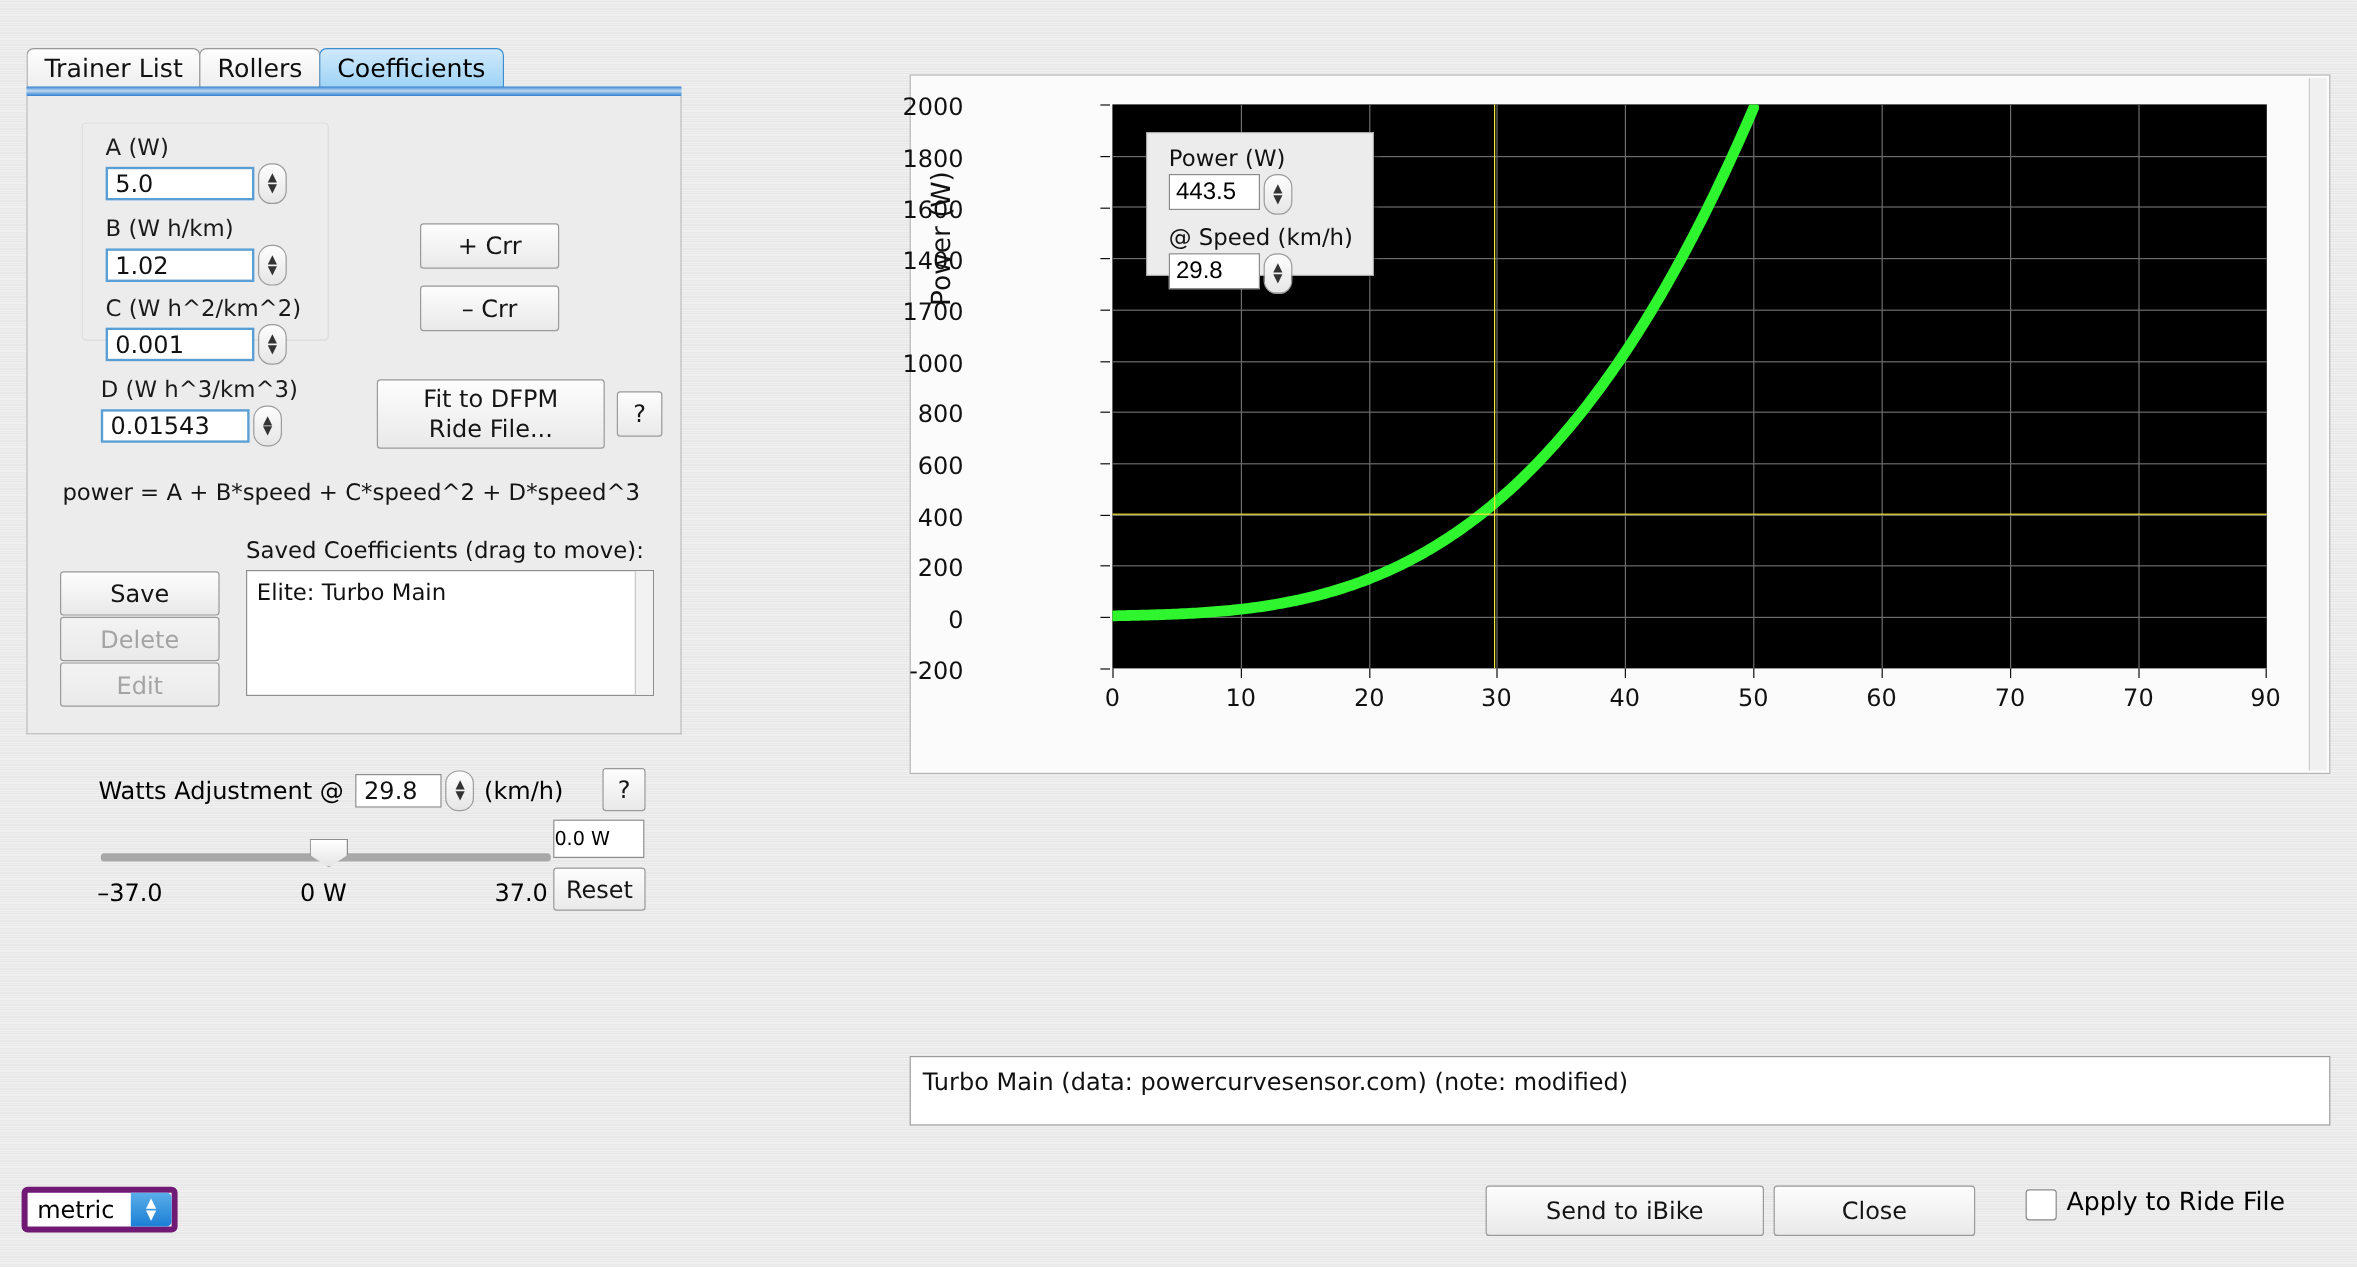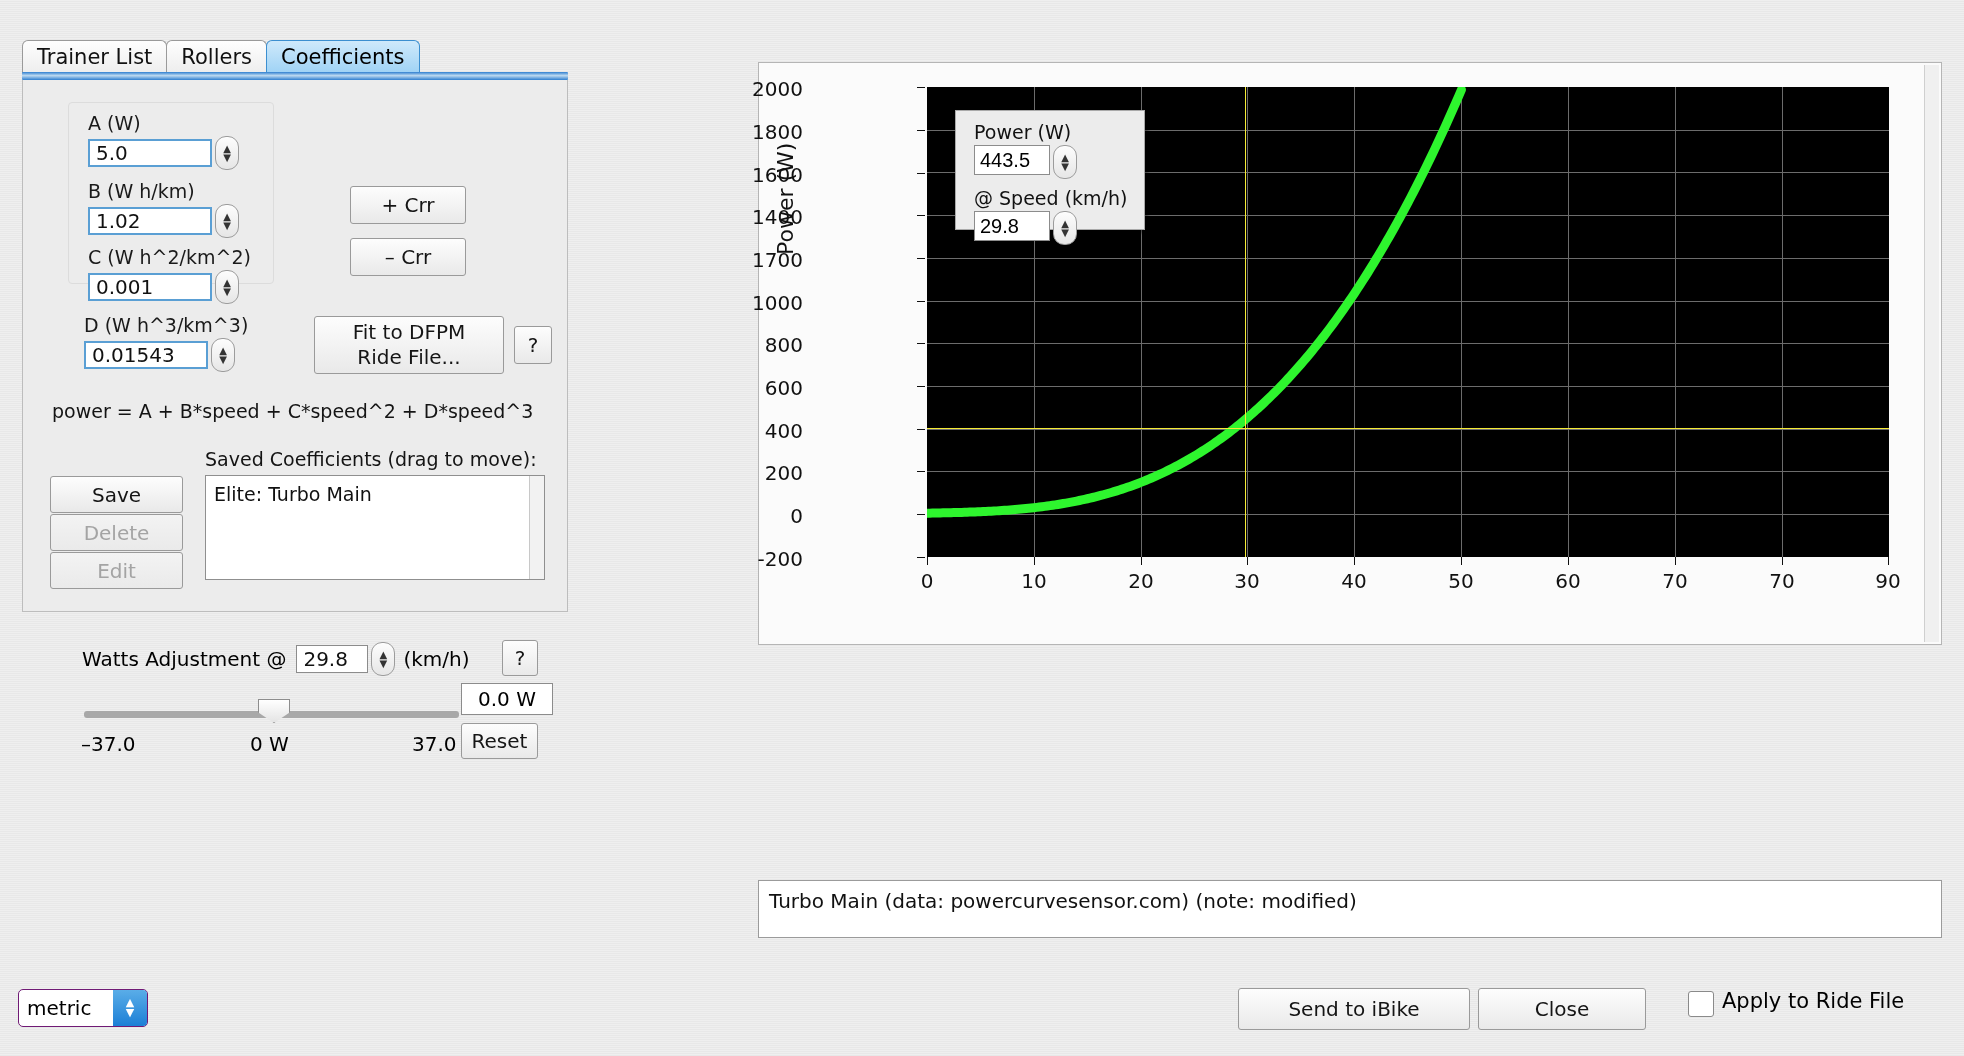--- a/index.html
+++ b/index.html
@@ -110,23 +110,23 @@
   .sliderthumb{
     position:absolute;left:236px;top:77px;width:30px;height:22px;
     background:linear-gradient(to bottom,#ffffff,#e4e4e4);
     border:1px solid #8d8d8d;
     clip-path:polygon(0 0,100% 0,100% 55%,50% 100%,0 55%);
   }
   .slmin{position:absolute;left:59px;top:110px;font-size:20px;}
   .slmid{position:absolute;left:228px;top:110px;font-size:20px;}
   .slmax{position:absolute;left:390px;top:110px;font-size:20px;}
   .wattsvalue{
-    position:absolute;left:461px;top:683px;width:92px;height:32px;
+    position:absolute;left:461px;top:683px;width:76px;height:32px;
     border:1px solid #8c8c8c;background:#fff;
-    font-size:20px;line-height:30px;text-align:center;box-sizing:border-box;
+    font-size:16px;line-height:30px;box-sizing:border-box;
   }
   .resetbtn{position:absolute;left:461px;top:723px;width:77px;height:36px;}
   .wahelp{position:absolute;left:502px;top:640px;width:36px;height:36px;font-size:20px;}
 
   
   .chartframe{
     position:absolute;left:758px;top:62px;width:1184px;height:583px;
     background:#fbfbfb;border:1px solid #b5b5b5;box-sizing:border-box;
   }
   .chartinner{position:absolute;inset:0;}
@@ -175,21 +175,21 @@
   }
   .bottombtn{position:absolute;height:42px;}
   .chk{
     position:absolute;left:1688px;top:991px;width:24px;height:24px;
     background:#fff;border:1px solid #8a8a8a;border-radius:3px;
   }
   .chklabel{position:absolute;left:1722px;top:989px;font-size:21px;}
 
   .unitsel{
     position:absolute;left:18px;top:989px;width:130px;height:38px;
-    background:#fff;border:1px solid #701a75;border-radius:5px;
+    background:#fff;border:5px solid #701a75;border-radius:5px;
     box-sizing:border-box;display:flex;align-items:center;
     font-size:20px;padding-left:8px;
   }
   .unitsel .chev{
     position:absolute;right:0;top:0;width:34px;height:100%;
     background:linear-gradient(to bottom,#5aade8,#1c7fd6);
     border-radius:0 4px 4px 0;
     display:flex;flex-direction:column;align-items:center;justify-content:center;
     color:#fff;font-size:11px;line-height:10px;
   }

